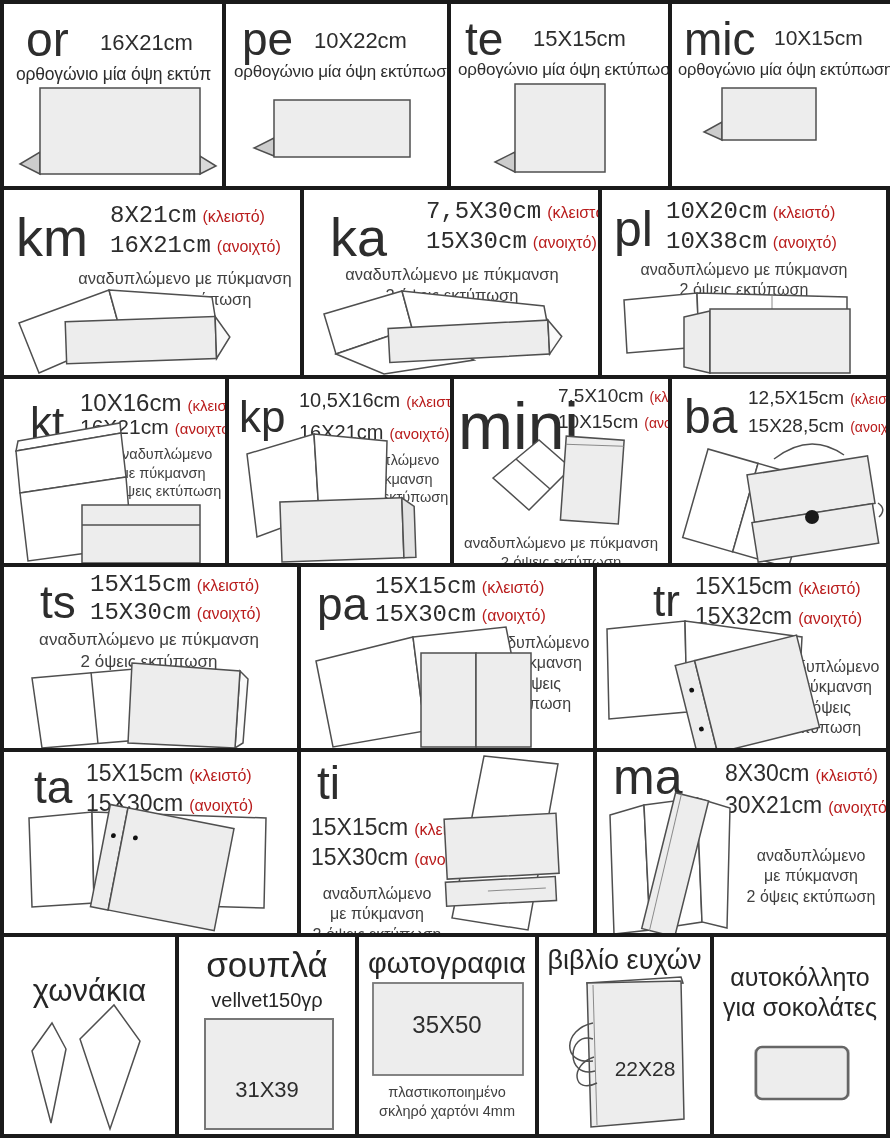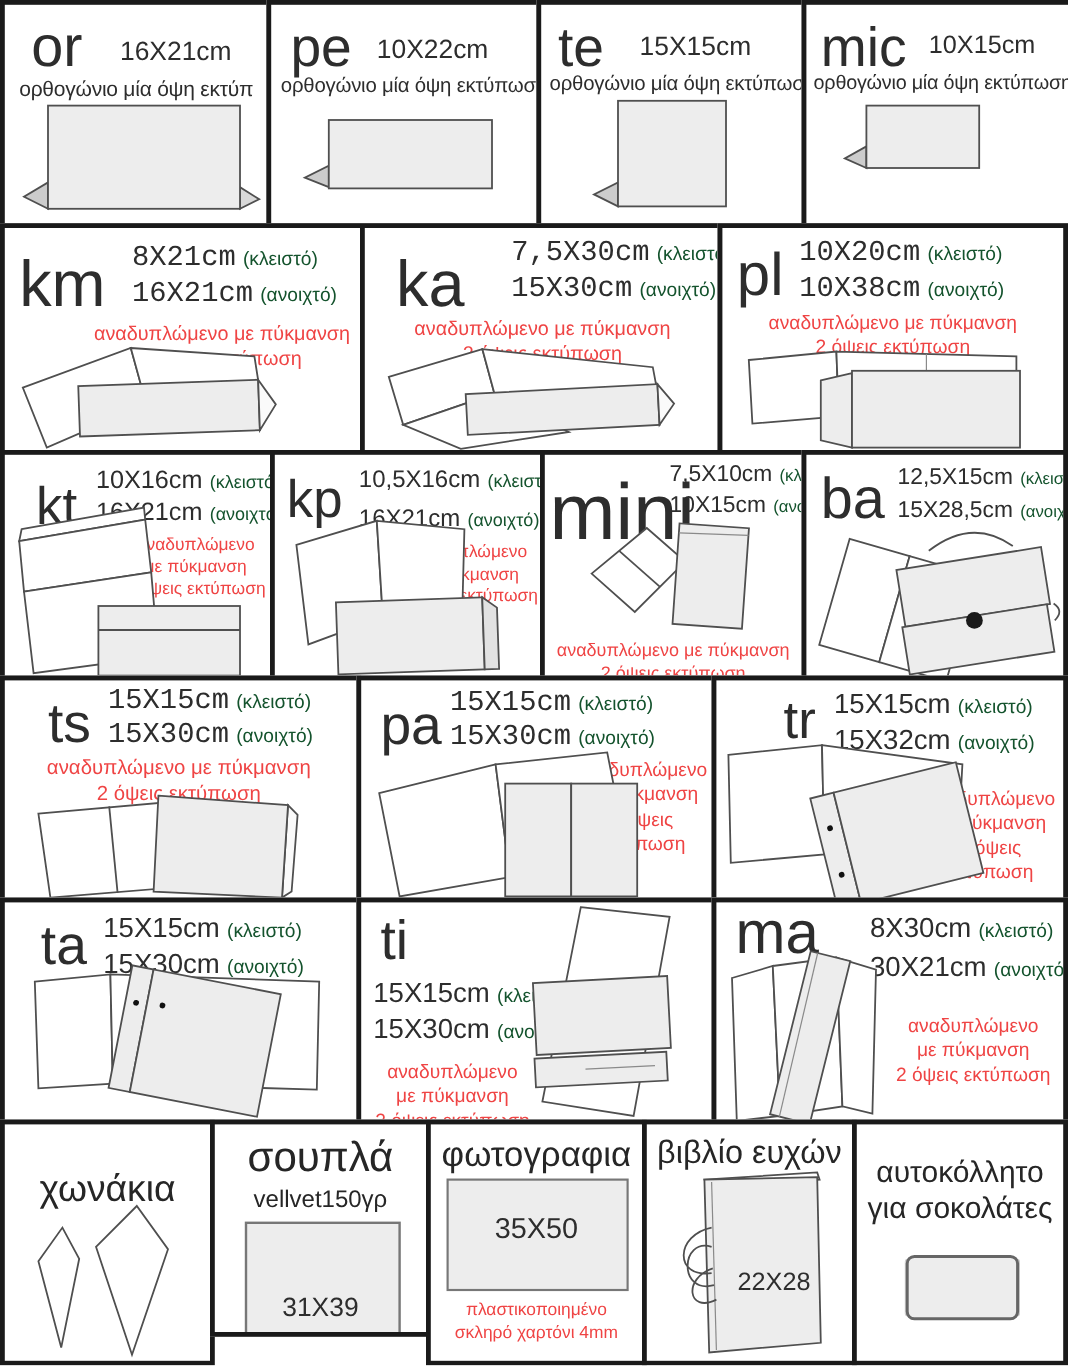--- a/index.html
+++ b/index.html
@@ -5,23 +5,23 @@
   html,body{margin:0;padding:0;background:#ffffff;}
   #board{
     position:relative;width:890px;height:1138px;background:#fff;
     font-family:"Liberation Sans",sans-serif;color:#262626;overflow:hidden;
   }
   .cell{position:absolute;background:#fff;border:4px solid #1a1a1a;box-sizing:border-box;overflow:hidden;}
   .abs{position:absolute;white-space:nowrap;}
   .code{font-size:48px;line-height:1;color:#2d2d2d;}
   .sz{font-size:22px;color:#2d2d2d;}
   .szbig{font-size:24px;font-family:Liberation Mono, monospace;}
-  .tag{font-size:16px;color:#14532d;margin-left:6px;}
+  .tag{font-size:16px;color:#b91c1c;margin-left:6px;}
   .desc{font-size:17.5px;letter-spacing:-0.2px;color:#2d2d2d;}
-  .note{font-size:16.5px;line-height:1.28;color:#ef4444;white-space:normal;}
+  .note{font-size:16.5px;line-height:1.28;color:#404040;white-space:normal;}
   .ctr{text-align:center;}
   .shape{stroke:#4f4f4f;stroke-width:1.5;}
   .thin{stroke:#8a8a8a;stroke-width:1;}
   svg{position:absolute;overflow:visible;}
   .boxlabel{font-size:22px;color:#2d2d2d;}
 </style>
 </head>
 <body>
 
 <div id="board">
@@ -116,21 +116,21 @@
       <polygon class="shape" points="22,10 95,3 97,57 25,63" fill="#ffffff"></polygon>
       <polygon class="shape" points="95,3 245,7 245,53 97,57" fill="#ffffff"></polygon>
       <line class="thin" x1="170" y1="5" x2="170" y2="55"></line>
       <polygon class="shape" points="82,27 108,21 108,83 82,77" fill="#ededed"></polygon>
       <rect class="shape" x="108" y="19" width="140" height="64" fill="#ededed"></rect>
     </svg>
   </div>
 
   <div class="cell" style="left:0;top:375px;width:229px;height:192px">
     <div class="abs code" style="left:26px;top:22px;font-size:44px">kt</div>
-    <div class="abs" style="left:76px;top:10px"><span class="sz" style="font-size:21px">10X16cm</span><span class="tag" style="font-size:15px">(κλειστό)</span></div>
+    <div class="abs" style="left:76px;top:10px"><span class="sz" style="font-size:24px">10X16cm</span><span class="tag" style="font-size:15px">(κλειστό)</span></div>
     <div class="abs" style="left:76px;top:36px"><span class="sz" style="font-size:21px">16X21cm</span><span class="tag" style="font-size:15px">(ανοιχτό)</span></div>
     <div class="abs note ctr" style="left:98px;top:66px;width:122px;font-size:14.5px">
       <div>αναδυπλώμενο</div>
       <div>με πύκμανση</div>
       <div>2 όψεις εκτύπωση</div>
     </div>
     <svg style="left:0;top:40px" width="221" height="146">
       <polygon class="shape" points="14,22 116,4 117,14 12,32" fill="#ffffff"></polygon>
       <polygon class="shape" points="12,32 117,14 122,58 16,74" fill="#ffffff"></polygon>
       <polygon class="shape" points="16,74 122,58 128,128 24,142" fill="#ffffff"></polygon>
@@ -308,21 +308,21 @@
   </div>
 
   <div class="cell" style="left:0;top:933px;width:179px;height:205px">
     <div class="abs ctr" style="left:0;top:36px;width:171px;font-size:31px">χωνάκια</div>
     <svg style="left:0;top:64px" width="171px" height="130">
       <polygon class="shape" points="28,50 48,22 62,48 47,122" fill="#ffffff"></polygon>
       <polygon class="shape" points="76,38 110,4 136,40 106,128" fill="#ffffff"></polygon>
     </svg>
   </div>
 
-  <div class="cell" style="left:175px;top:933px;width:184px;height:181px">
+  <div class="cell" style="left:175px;top:933px;width:184px;height:205px">
     <div class="abs ctr" style="left:0;top:8px;width:176px;font-size:35px">σουπλά</div>
     <div class="abs ctr" style="left:0;top:52px;width:176px;font-size:20px">vellvet150γρ</div>
     <svg style="left:0;top:80px" width="176" height="116">
       <rect x="26" y="2" width="128" height="110" fill="#ededed" stroke="#777" stroke-width="2"></rect>
     </svg>
     <div class="abs ctr boxlabel" style="left:0;top:140px;width:176px">31X39</div>
   </div>
 
   <div class="cell" style="left:355px;top:933px;width:184px;height:205px">
     <div class="abs ctr" style="left:0;top:10px;width:176px;font-size:29px">φωτογραφια</div>

